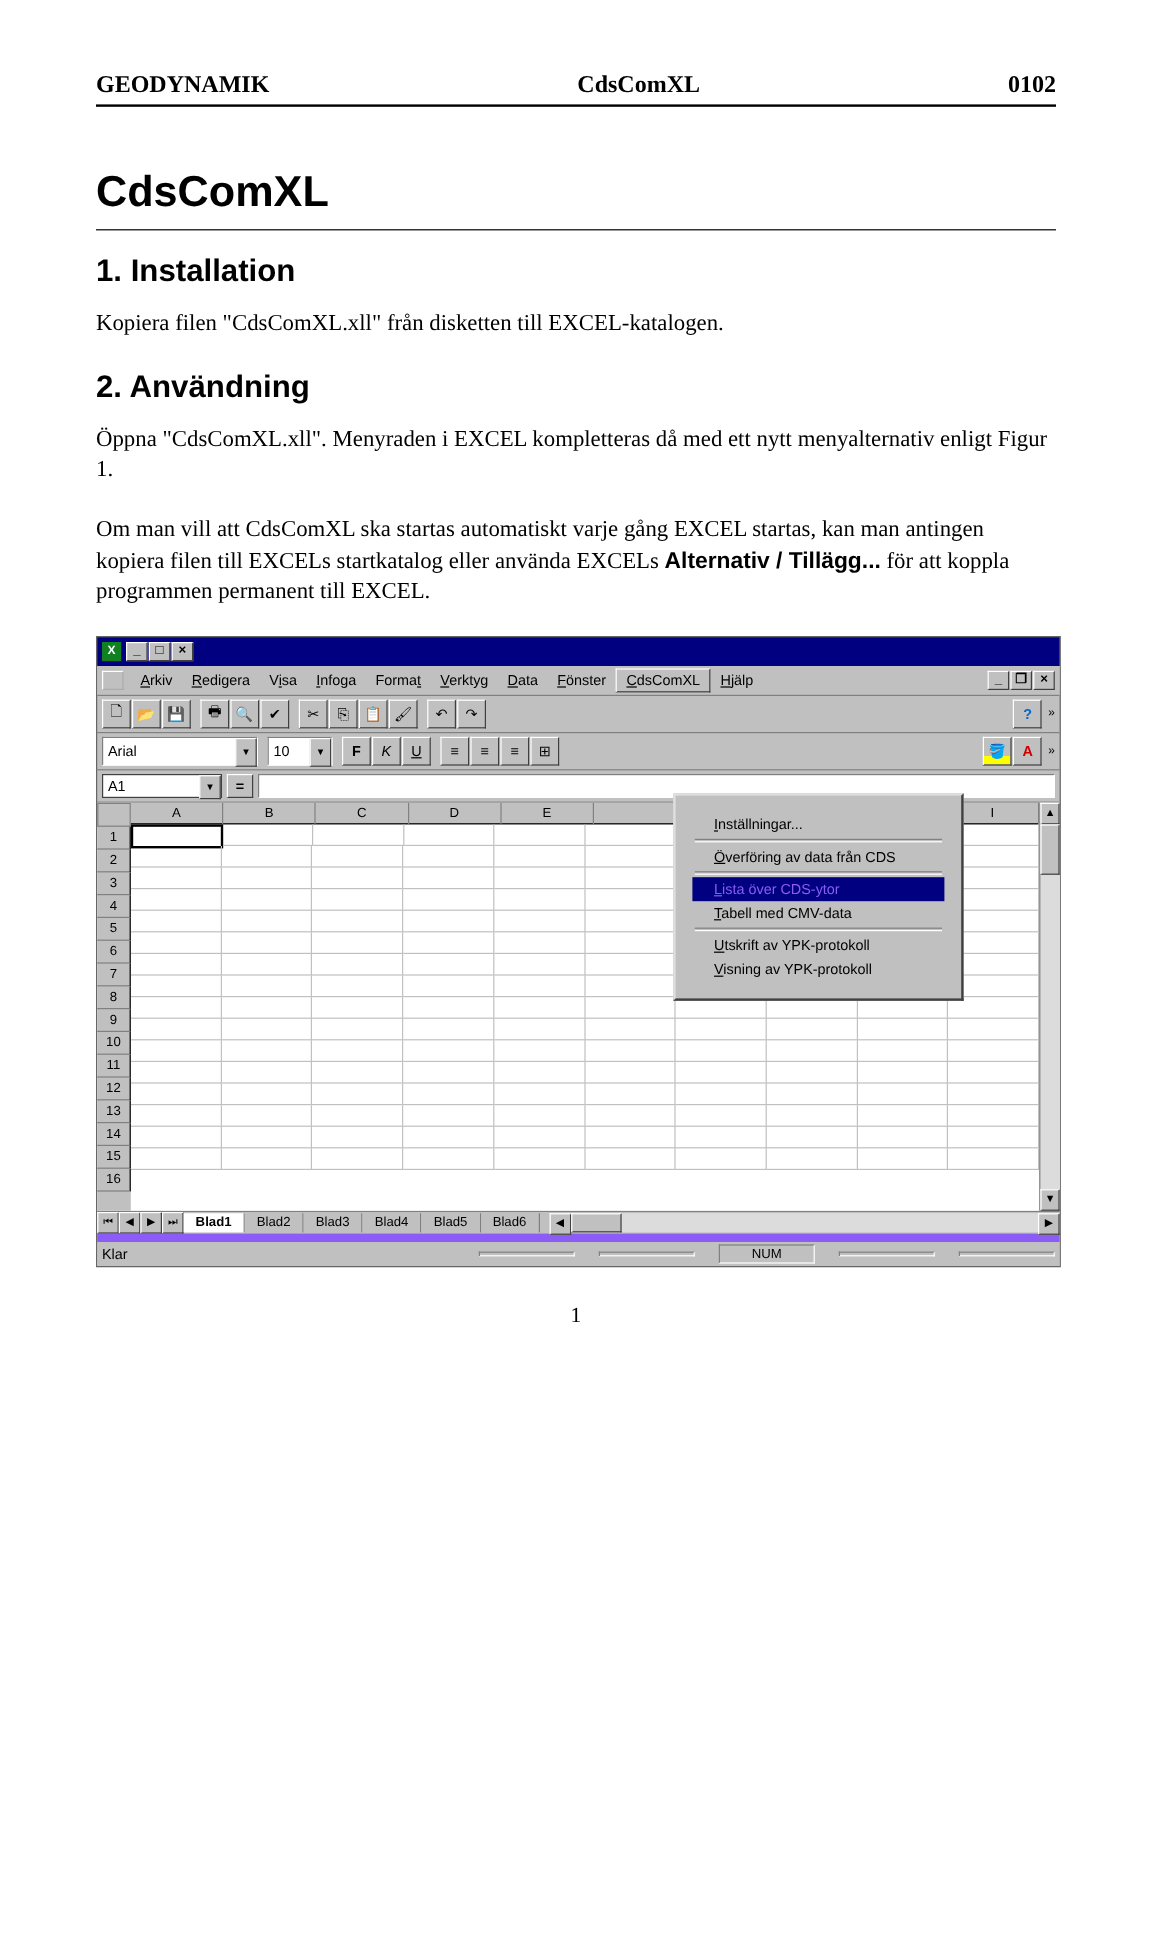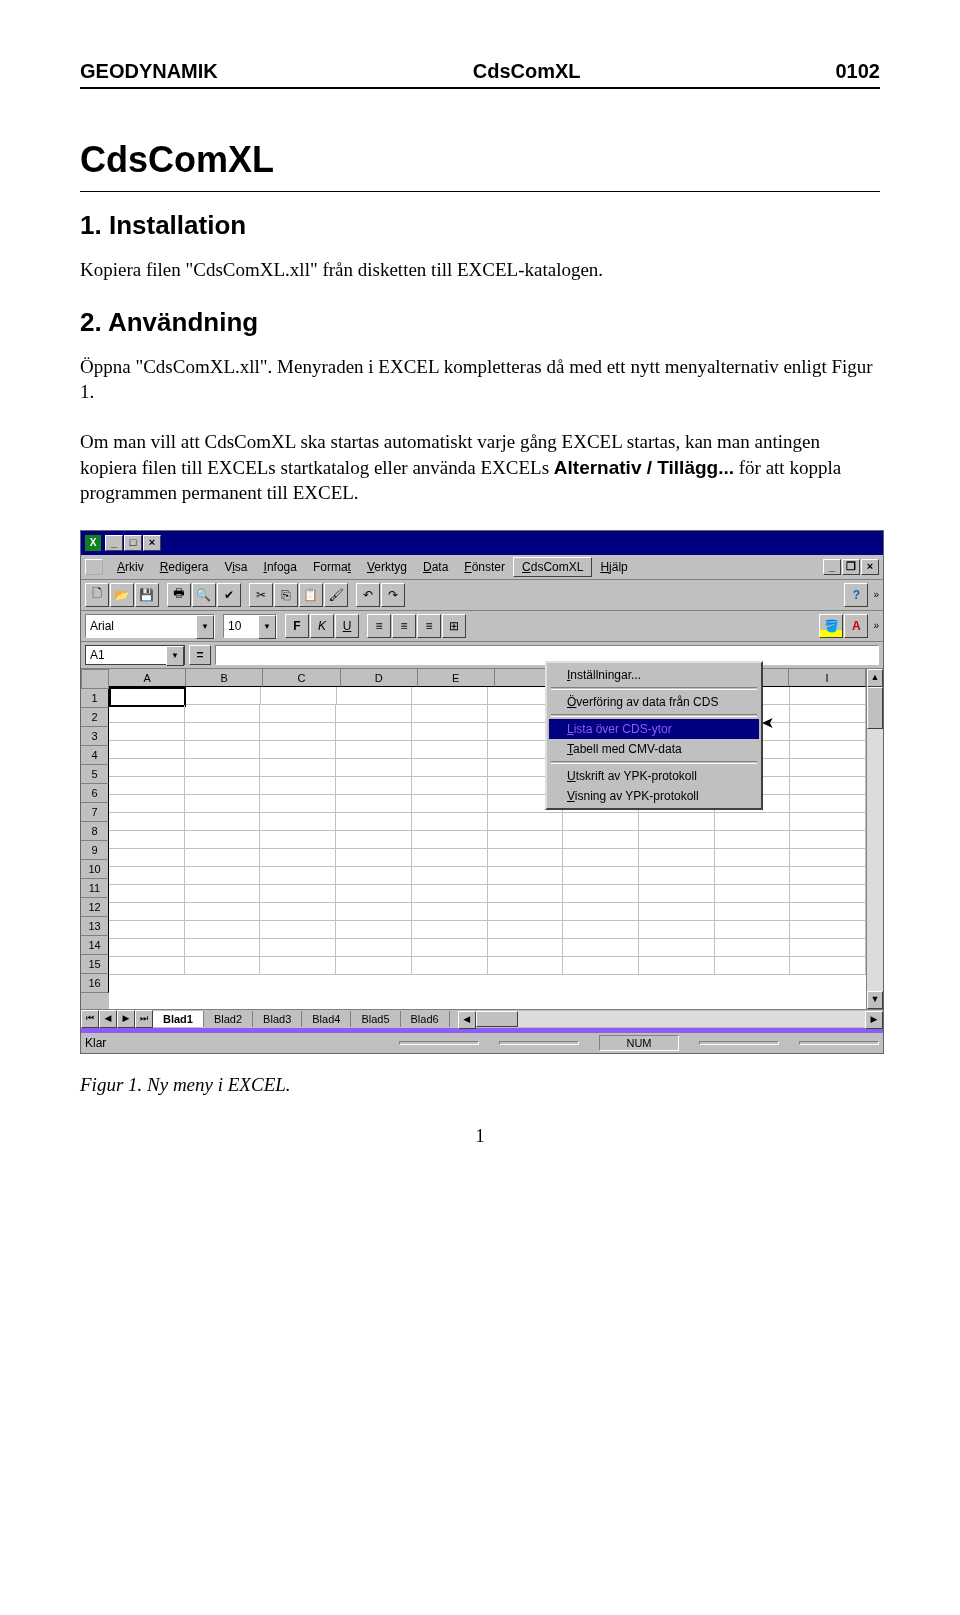--- a/index.html
+++ b/index.html
@@ -9,21 +9,21 @@
     background: #fff;
     color: #000;
     width: 960px;
   }
   .page {
     padding: 60px 80px 40px 80px;
   }
   .top-header {
     display: flex;
     justify-content: space-between;
-    font-family: Liberation Sans, sans-serif;
+    font-family: Liberation Serif, serif;
     font-weight: bold;
     font-size: 20px;
     border-bottom: 2px solid #000;
     padding-bottom: 4px;
     margin-bottom: 50px;
   }
   .doc-title {
     font-family: Arial, sans-serif;
     font-weight: bold;
     font-size: 36px;
@@ -291,28 +291,28 @@
     border-right: 1px solid #c0c0c0;
     border-bottom: 1px solid #c0c0c0;
   }
   .cell.selected {
     border: 2px solid #000;
     width: 76px;
     height: 16px;
   }
   .dropdown-menu {
     position: absolute;
-    left: 464px;
+    left: 480px;
     top: -8px;
     width: 210px;
     background: #c0c0c0;
     border: 2px solid;
     border-color: #dfdfdf #404040 #404040 #dfdfdf;
     z-index: 10;
-    padding: 2px;
+    padding: 14px;
   }
   .dd-item {
     padding: 3px 18px;
     font-size: 12px;
   }
   .dd-item.highlighted {
     background: #000080;
     color: #8b5cf6;
   }
   .dd-sep {
@@ -391,21 +391,21 @@
     flex: 1;
     height: 16px;
     background: #dcdcdc;
     display: flex;
     margin-left: 8px;
   }
   .statusbar {
     display: flex;
     height: 20px;
     background: #c0c0c0;
-    border-top: 5px solid #8b5cf6;
+    border-top: 7px solid #8b5cf6;
     align-items: center;
     padding: 0 4px;
     font-size: 12px;
     gap: 18px;
   }
   .status-text {
     flex: 1;
   }
   .status-box {
     border: 1px solid;
@@ -798,16 +798,15 @@
     <div class="statusbar">
       <div class="status-text">Klar</div>
       <div class="status-box"></div>
       <div class="status-box"></div>
       <div class="status-box">NUM</div>
       <div class="status-box"></div>
       <div class="status-box"></div>
     </div>
   </div>
 
-  <div class="figure-caption">Figur 1. Ny meny i EXCEL.</div>
 
   <div class="page-num">1</div>
 </div>
 
 </body></html>

